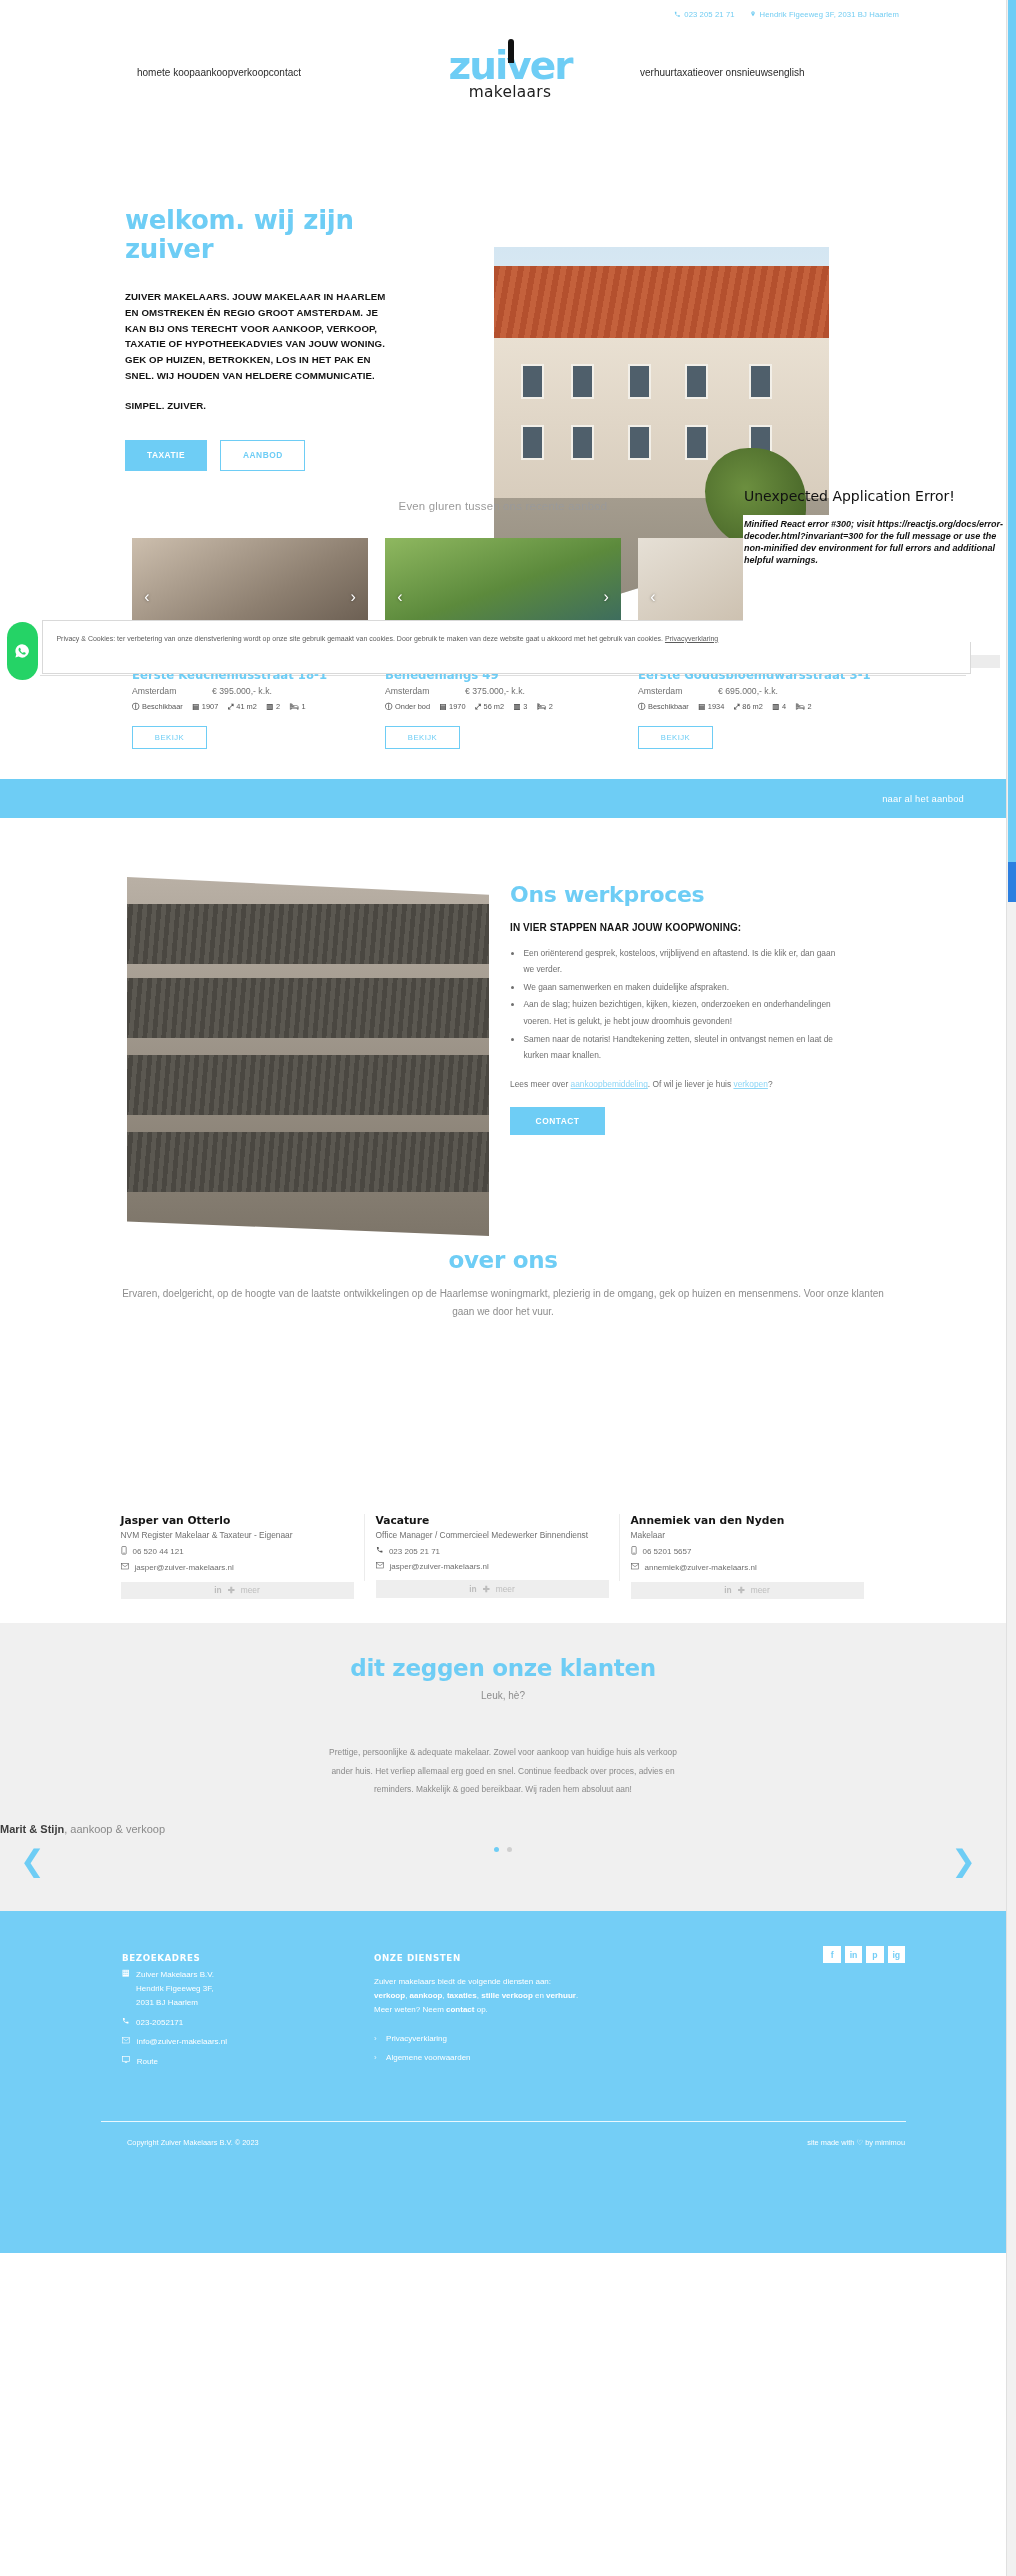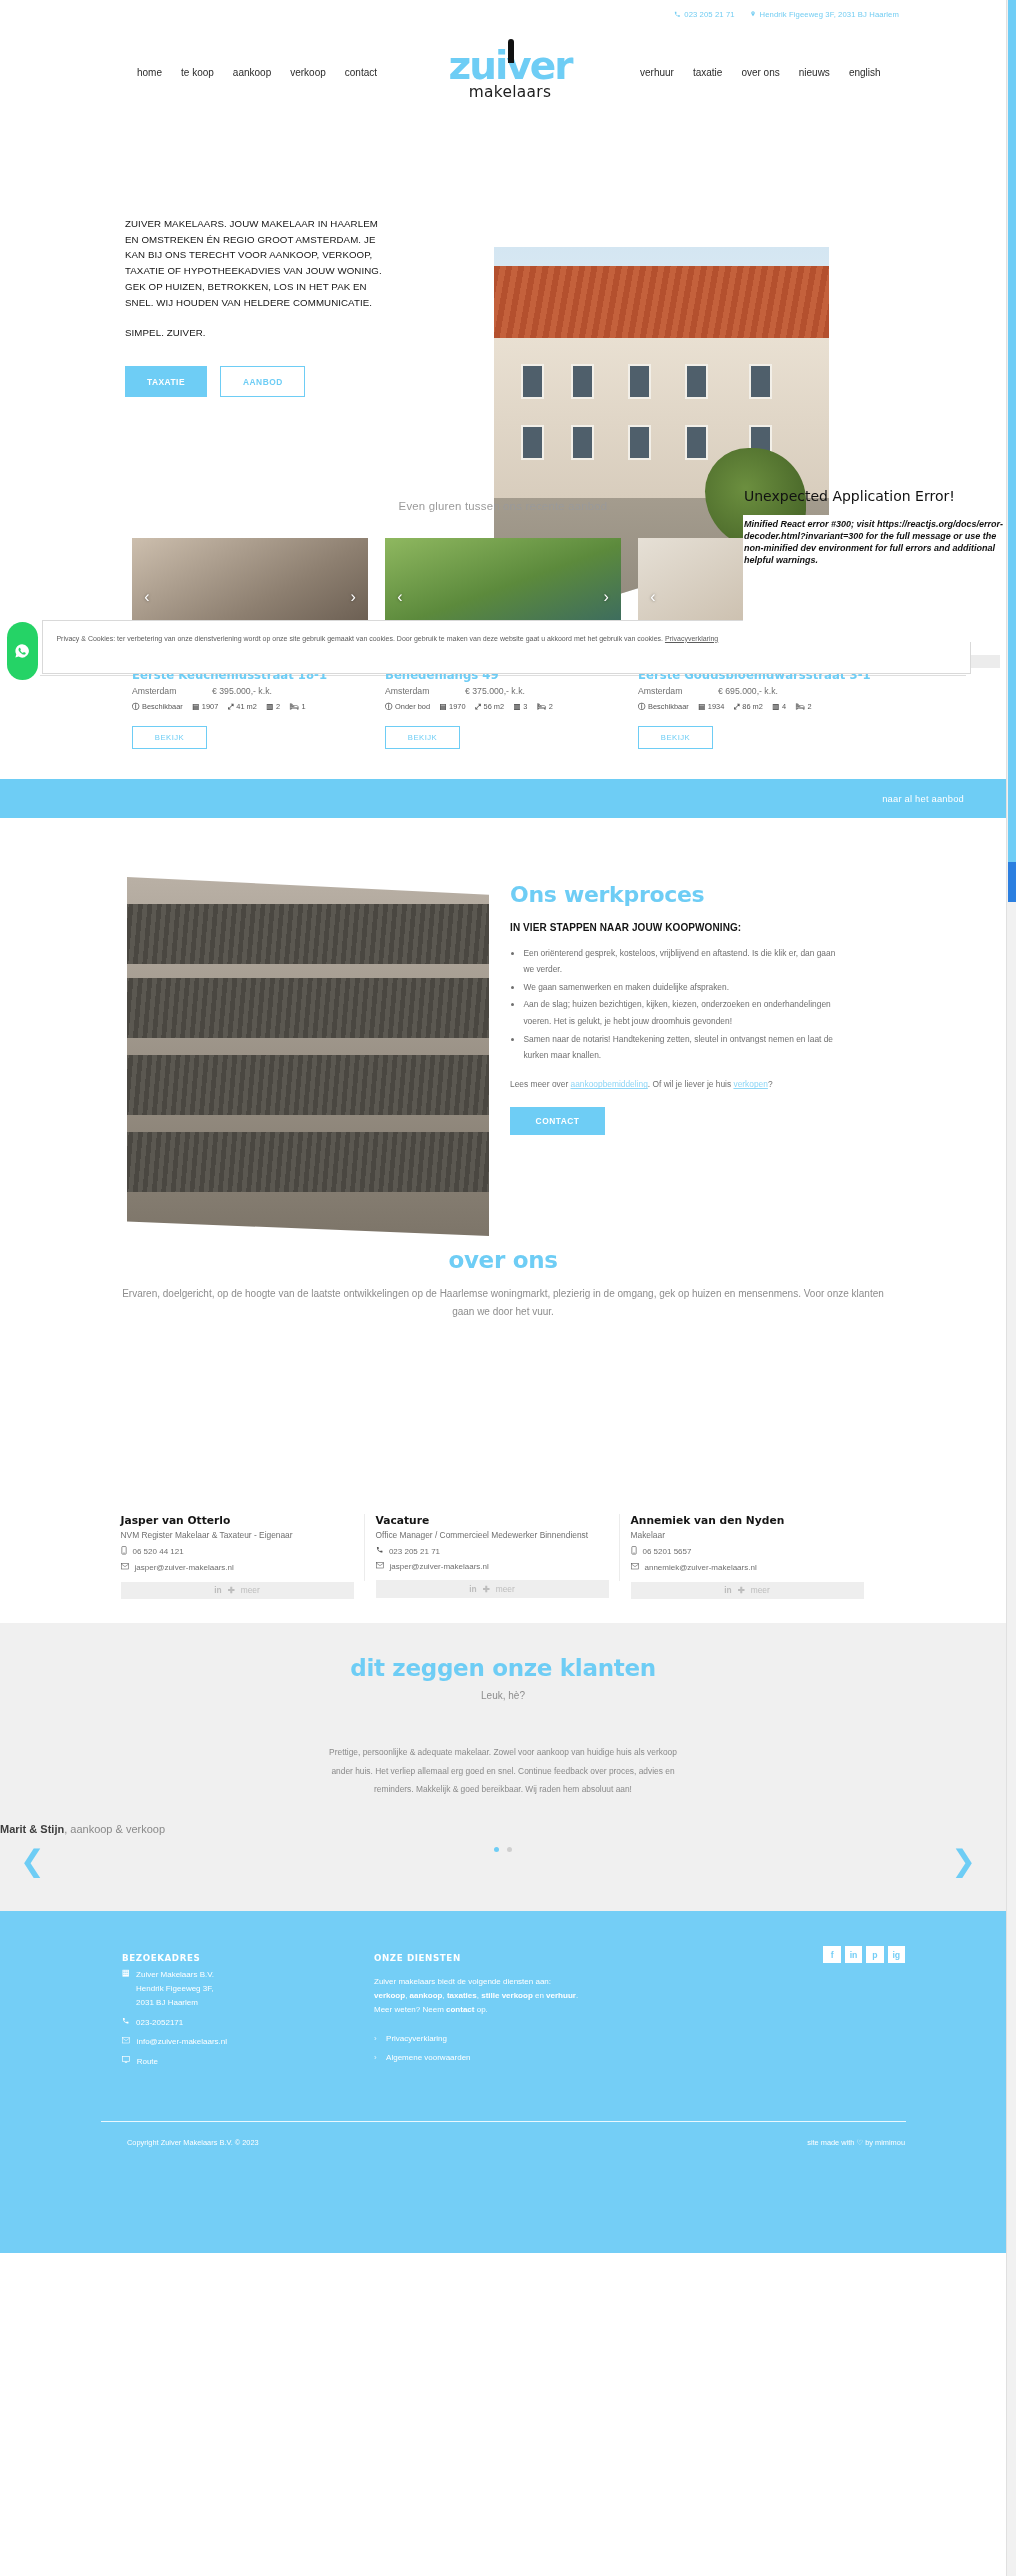--- a/index.html
+++ b/index.html
@@ -34,21 +34,21 @@
     letter-spacing: 0.1px;
   }
   .topbar .item { display: flex; align-items: center; gap: 4px; }
   .topbar svg { display: block; }
 
   
   .header {
     height: 74px; display: flex; align-items: center; justify-content: center;
     position: relative;
   }
-  .nav { display: flex; align-items: center; gap: 19px; font-size: 10px; color: #2b2b2b; }
+  .nav { display: flex; align-items: center; font-size: 10px; color: #2b2b2b; }
   .nav a { text-decoration: none; color: #2b2b2b; cursor: pointer; }
   .nav.left { position: absolute; left: 137px; top: 39px; }
   .nav.right { position: absolute; left: 640px; top: 39px; }
   .logo { position: absolute; left: 433px; top: 19px; width: 154px; text-align: center; }
   .logo .zuiver {
     font-size: 39px; font-weight: 700; color: #6ecdf5; letter-spacing: -2px;
     line-height: .95; font-family: "DejaVu Sans", sans-serif;
   }
   .logo .makelaars {
     font-size: 15.4px; color: #1d1d1d; letter-spacing: 0.3px; margin-top: -1.3px;
@@ -60,21 +60,21 @@
   }
 
   
   .hero { position: relative; height: 389px; }
   .hero-left { position: absolute; left: 125px; top: 104px; width: 268px; }
   .hero h1 {
     font-size: 26px; line-height: 1.1; font-weight: 700; color: #6ecdf5;
     letter-spacing: -0.3px; font-family: "DejaVu Sans", sans-serif;
   }
   .hero-body {
-    margin-top: 10px; font-size: 9.7px; font-weight: 400; line-height: 1.62;
+    margin-top: 26px; font-size: 9.7px; font-weight: 700; line-height: 1.62;
     color: #141414; text-transform: uppercase; letter-spacing: 0.1px;
   }
   .hero-body .simpel { margin-top: 14.8px; display: block; }
   .hero-btns { margin-top: 25.5px; display: flex; gap: 13.4px; }
   .btn {
     display: inline-flex; align-items: center; justify-content: center;
     font-size: 8.4px; font-weight: 700; letter-spacing: 0.5px; cursor: pointer;
   }
   .btn-solid { background: #6ecdf5; color: #fff; width: 82px; height: 31px; }
   .btn-outline { border: 1.3px solid #6ecdf5; color: #6ecdf5; width: 85px; height: 31px; background: #fff; }
@@ -298,20 +298,21 @@
       <a>verhuur</a>
       <a>taxatie</a>
       <a>over ons</a>
       <a>nieuws</a>
       <a>english</a>
     </nav>
   </div>
 
   <section class="hero">
     <div class="hero-left">
+      <h1>welkom. wij zijn zuiver</h1>
       <div class="hero-body">
         <span>ZUIVER MAKELAARS. JOUW MAKELAAR IN HAARLEM EN OMSTREKEN ÉN REGIO GROOT AMSTERDAM. JE KAN BIJ ONS TERECHT VOOR AANKOOP, VERKOOP, TAXATIE OF HYPOTHEEKADVIES VAN JOUW WONING. GEK OP HUIZEN, BETROKKEN, LOS IN HET PAK EN SNEL. WIJ HOUDEN VAN HELDERE COMMUNICATIE.</span>
         <span class="simpel">SIMPEL. ZUIVER.</span>
       </div>
       <div class="hero-btns">
         <div class="btn btn-solid">TAXATIE</div>
         <div class="btn btn-outline">AANBOD</div>
       </div>
     </div>
 

